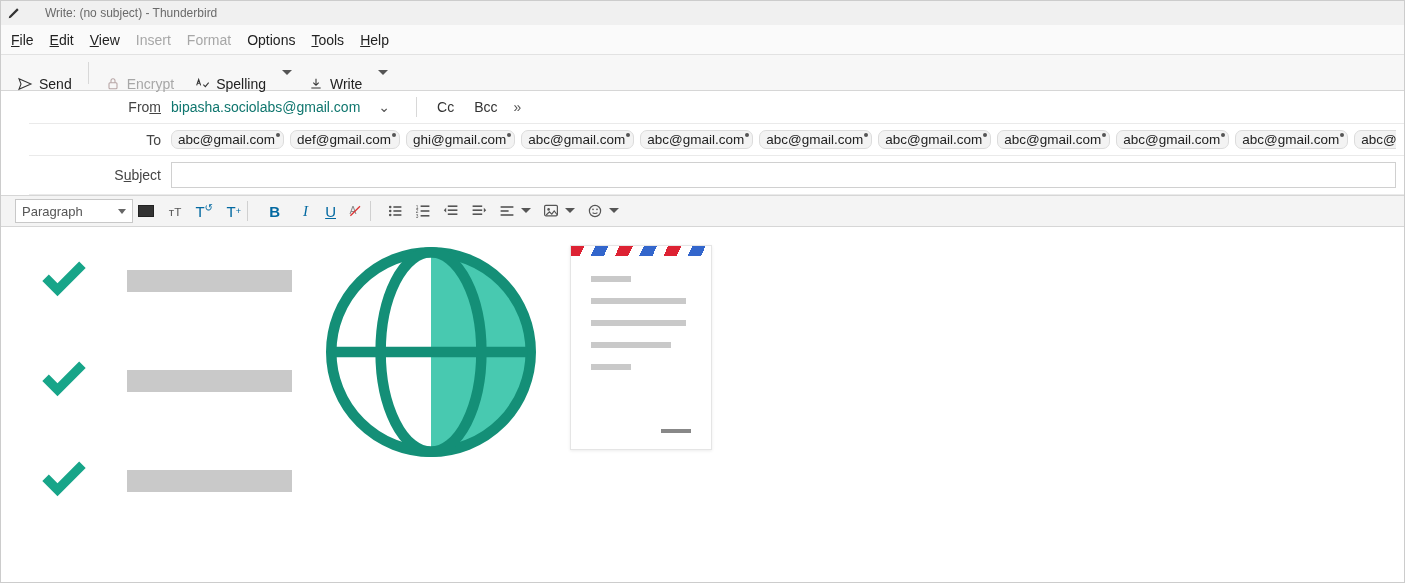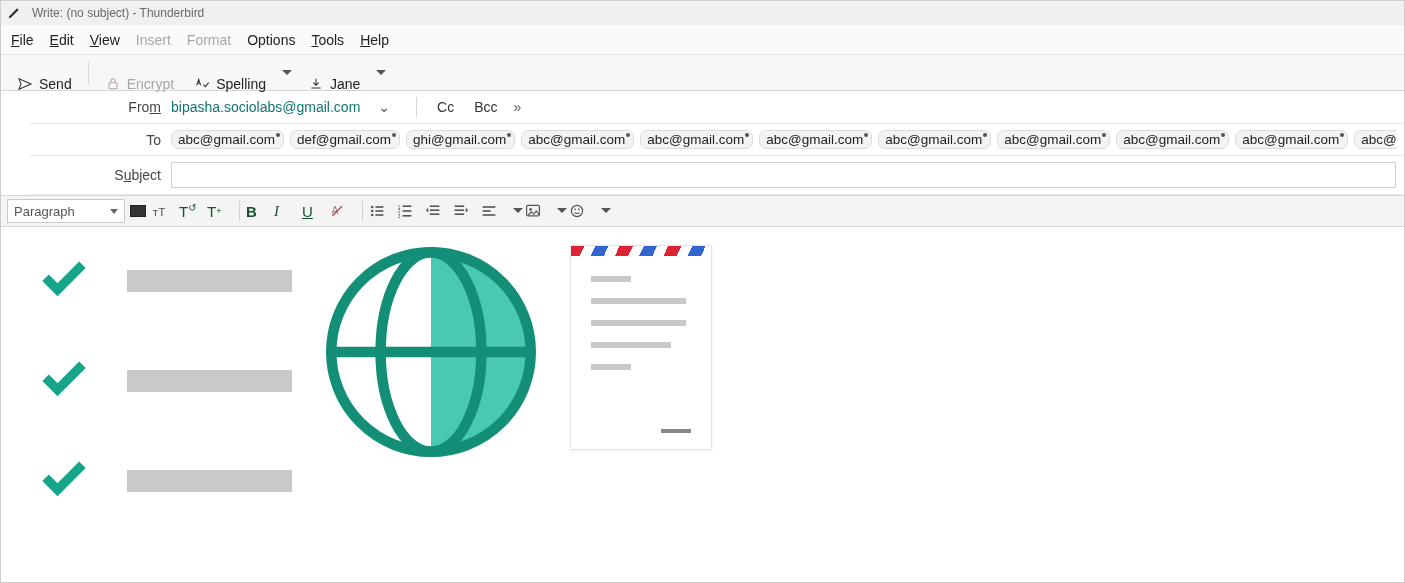--- a/index.html
+++ b/index.html
@@ -9,21 +9,21 @@
     font-family: "Segoe UI", Arial, sans-serif;
     font-size: 13px;
     color: #222;
     background: #fff;
     overflow: hidden;
     border: 1px solid #ccc;
   }
   .titlebar {
     display: flex;
     align-items: center;
-    gap: 11px;
+    gap: 24px;
     height: 24px;
     padding: 0 6px;
     background: #f0f0f0;
     color: #6a6a6a;
     font-size: 12px;
   }
   .titlebar svg { width: 14px; height: 14px; }
   .menubar {
     display: flex;
     align-items: center;
@@ -140,33 +140,34 @@
   }
   .fsel {
     height:24px;
     border:1px solid #c8c8c8;
     background:#fff;
     font-size:13px;
     padding: 0 6px;
     display:inline-flex;
     align-items:center;
     justify-content:space-between;
+    margin-left:8px;
   }
   .fsel .s-caret {
     margin-left:8px;
     border-left:4px solid transparent;
     border-right:4px solid transparent;
     border-top:5px solid #666;
   }
   .fbtn {
     width:26px; height:26px;
     display:inline-flex;
     align-items:center;
-    justify-content:flex-start;
-    color:#14532d;
+    justify-content:flex-end;
+    color:#0369a1;
     font-size:15px;
     cursor:default;
   }
   .color-swatch {
     width:16px; height:12px;
     background:#333;
     border:1px solid #222;
     margin:0 3px;
   }
   .compose-area {
@@ -251,21 +252,21 @@
     <svg viewBox="0 0 24 24" width="16" height="16">
         <path fill="none" stroke="#333" stroke-width="1.6" d="M4 14l3-9 3 9M5 11h4M14 13l3 3 5-6"></path>
       </svg>
     <span>Spelling</span>
   </span>
   <span class="caret"></span>
   <span class="tbtn">
     <svg viewBox="0 0 24 24" width="16" height="16">
         <path fill="none" stroke="#333" stroke-width="1.6" d="M12 4v10m0 0l-4-4m4 4l4-4M5 18h14"></path>
       </svg>
-    <span>Jane</span>
+    <span>Write</span>
   </span>
   <span class="caret"></span>
 </div>
 
 <div class="header-row">
   <div class="lbl">Fro<u>m</u></div>
   <span class="from-account">bipasha.sociolabs@gmail.com</span>
   <span class="from-caret">⌄</span>
   <span class="vsep"></span>
   <span class="cc">Cc</span>

